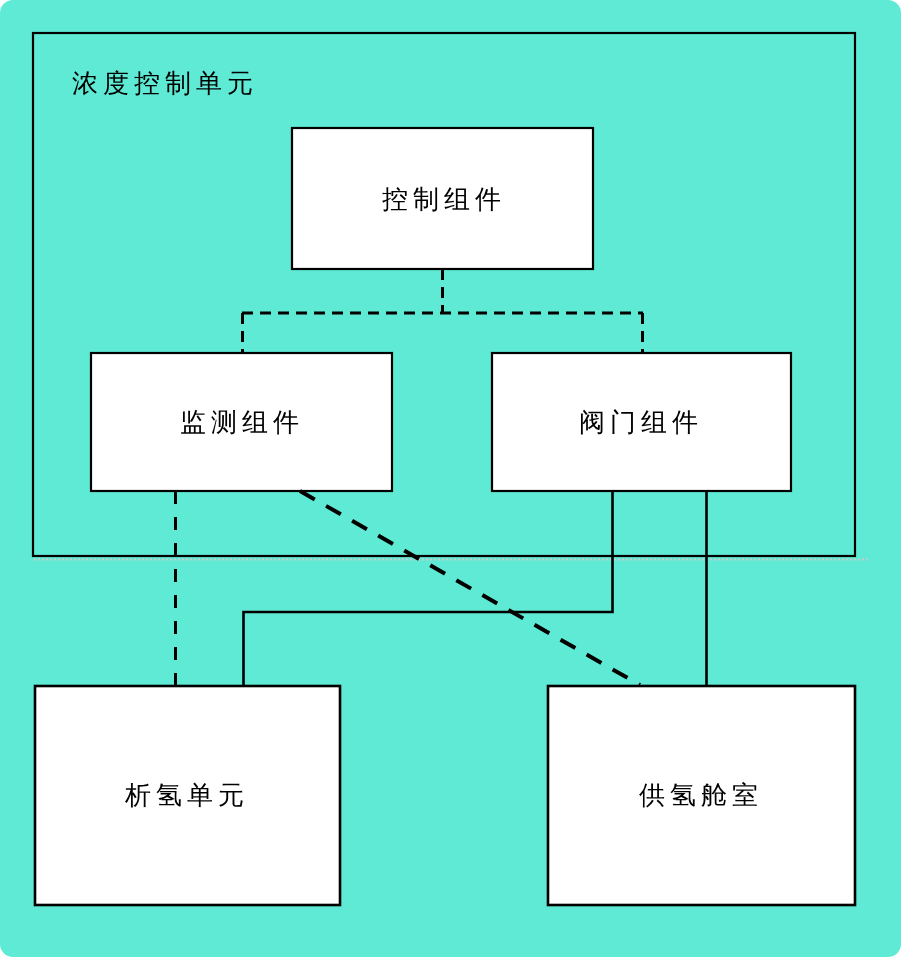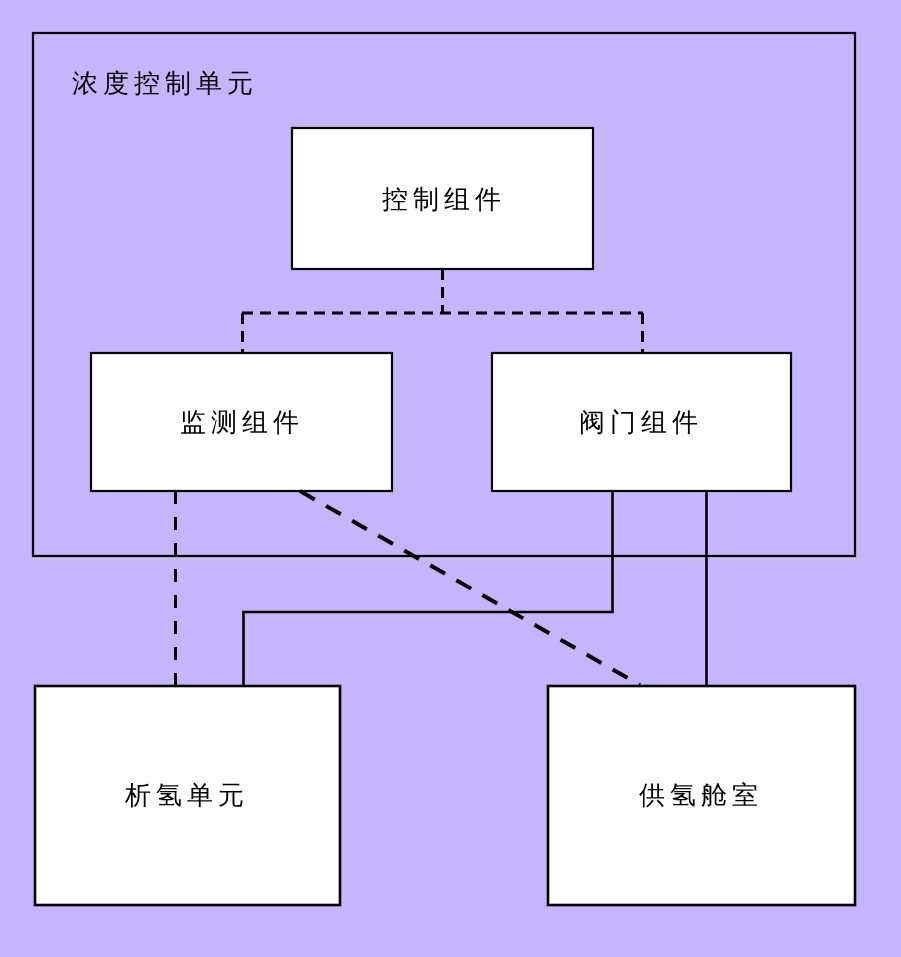--- a/index.html
+++ b/index.html
@@ -10,21 +10,22 @@
   body {
     width: 901px;
     height: 957px;
     font-family: "DejaVu Sans", "Liberation Sans", sans-serif;
     overflow: hidden;
   }
   #diagram-root {
     position: relative;
     width: 901px;
     height: 957px;
-    background: #c4b5fd;
+    background: #5eead4;
+    border-radius: 13px;
   }
   svg.diagram-canvas {
     position: absolute;
     top: 0;
     left: 0;
     width: 901px;
     height: 957px;
     display: block;
   }
   .box-label {

